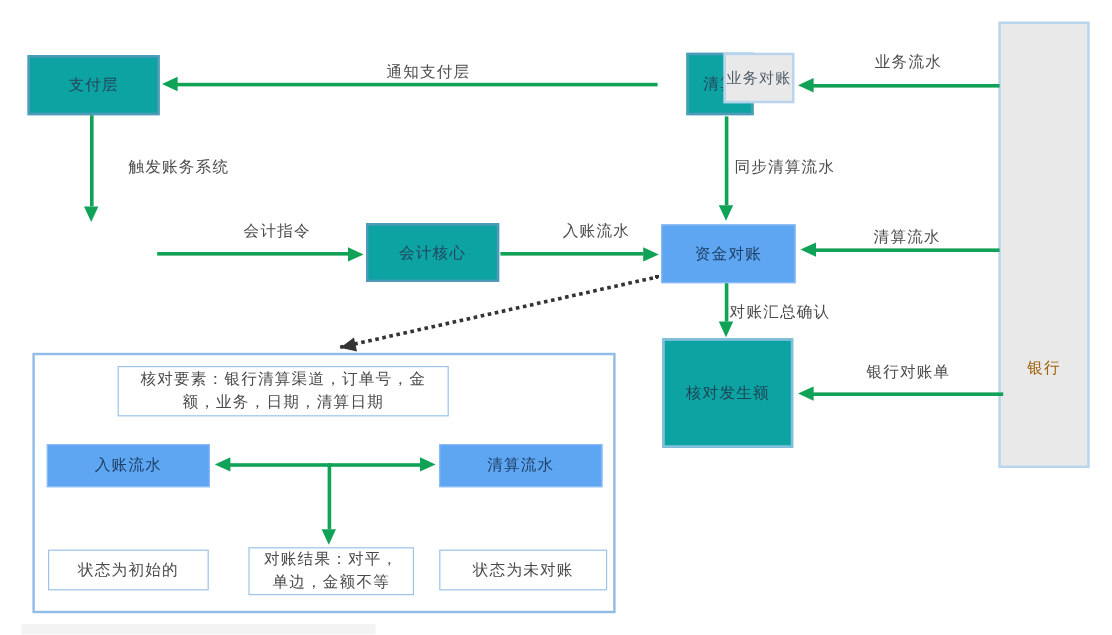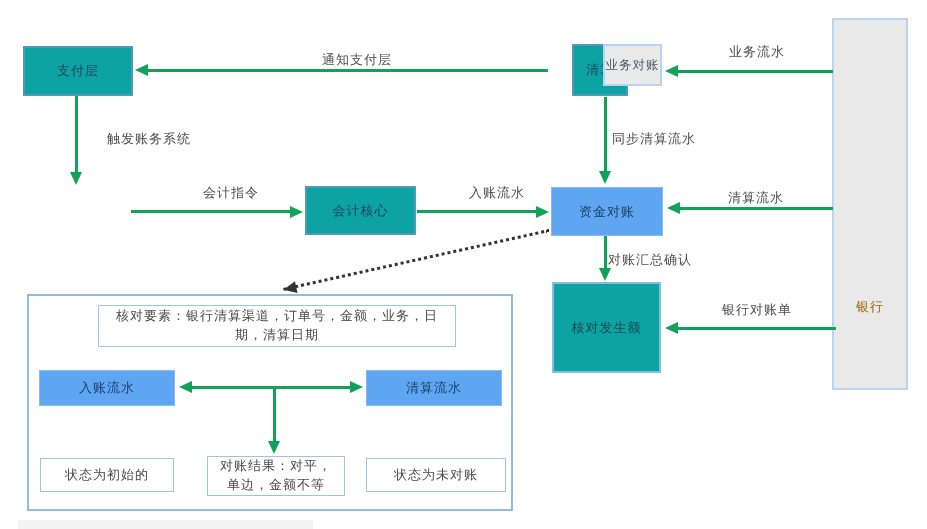--- a/index.html
+++ b/index.html
@@ -87,21 +87,21 @@
 
   <div class="ah ah-left" style="left:665px;top:322px;"></div>
   <div class="hline" style="left:677px;top:327px;width:159px;"></div>
 
   <div class="dotline" style="left:549px;top:229px;width:272px;transform:rotate(167.5deg);">
     <div class="dothead" style="left:259px;"></div>
   </div>
 
   <div class="panel" style="left:27px;top:294px;width:486px;height:217px;"></div>
 
-  <div class="node whitebox twoline" style="left:98px;top:305px;width:358px;height:42px;padding:2px 14px;">核对要素：银行清算渠道，订单号，金额，业务，日期，清算日期</div>
+  <div class="node whitebox twoline" style="left:98px;top:305px;width:276px;height:42px;padding:2px 14px;">核对要素：银行清算渠道，订单号，金额，业务，日期，清算日期</div>
 
   <div class="node blue" style="left:39px;top:370px;width:136px;height:36px;">入账流水</div>
 
   <div class="node blue" style="left:366px;top:370px;width:136px;height:36px;">清算流水</div>
 
   <div class="ah ah-left" style="left:179px;top:381px;"></div>
   <div class="ah ah-right" style="left:350px;top:381px;"></div>
   <div class="hline" style="left:191px;top:386px;width:160px;"></div>
   <div class="vline" style="left:273px;top:386px;height:55px;"></div>
   <div class="ah ah-down" style="left:268px;top:441px;"></div>

